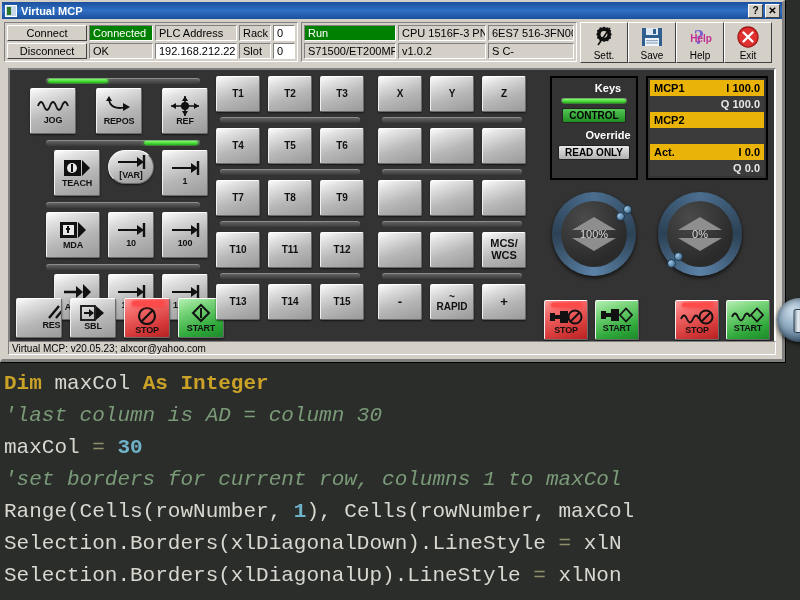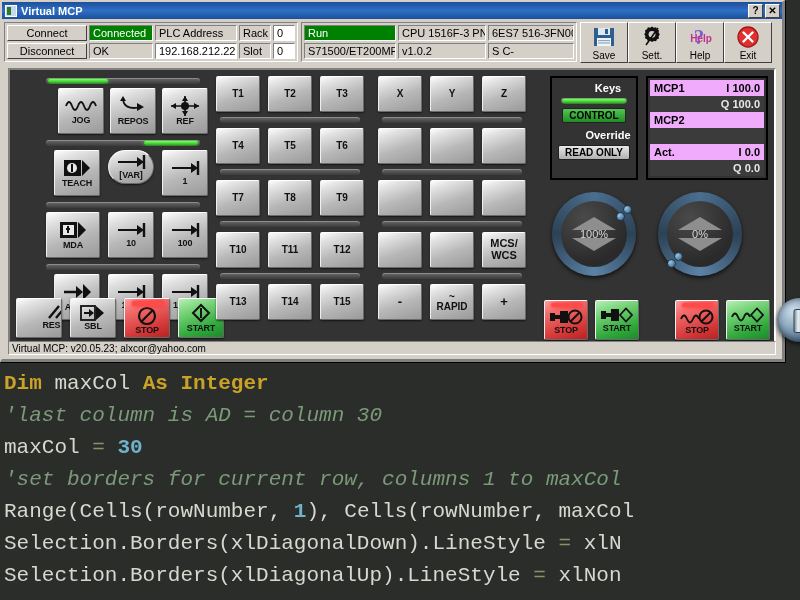--- a/index.html
+++ b/index.html
@@ -148,21 +148,21 @@
   }
   .pill.grn{ background:linear-gradient(180deg,#55c455,#1f8f23); color:#000; }
   .pill.gry{ background:linear-gradient(180deg,#e8e8e8,#b0b0b0); color:#000; }
 
   
   .mcpbox{ border:2px solid #000; background:#333; padding:2px; }
   .mrow{
     height:16px; display:flex; align-items:center; justify-content:space-between;
     padding:0 4px; font-size:11px; color:#000; font-weight:bold;
   }
-  .mrow.lite{ background:#f0abfc; }
+  .mrow.lite{ background:#eab308; }
   .mrow.dk{ background:#3b3b3b; color:#e8e8e8; }
 
   
   .dial{ position:relative; width:84px;height:84px; }
   .dial .ring{
     position:absolute;inset:0;border-radius:50%;
     background:conic-gradient(from 0deg,#4b6e8f,#2c4256,#5b82a6,#2c4256,#4b6e8f);
     box-shadow:0 2px 4px rgba(0,0,0,.7);
   }
   .dial .inner{
@@ -253,51 +253,51 @@
         <div class="fld sunk" style="width:88px">CPU 1516F-3 PN/DP</div>
         <div class="fld sunk" style="width:88px">v1.0.2</div>
       </div>
       <div class="tcol">
         <div class="fld sunk" style="width:86px">6ES7 516-3FN00-0A</div>
         <div class="fld sunk" style="width:86px">S C-</div>
       </div>
     </div>
 
     <div class="tb-icons">
+
+      <div class="ibtn">
+        <span class="gl">
+          <svg width="24" height="24" viewBox="0 0 24 24">
+            <g fill="#111">
+              <path d="M12 1.5l1.9 1.2 2.2-.4.9 2 2 .9-.4 2.2 1.2 1.9-1.2 1.9.4 2.2-2 .9-.9 2-2.2-.4L12 17l-1.9-1.2-2.2.4-.9-2-2-.9.4-2.2L4.2 9.3 5.4 7.4 5 5.2l2-.9.9-2 2.2.4z"></path>
+            </g>
+            <circle cx="12" cy="9.3" r="3.4" fill="#d4d0c8"></circle>
+            <path d="M6 20 L18 3" stroke="#111" stroke-width="1.6" fill="none"></path>
+          </svg>
+        </span>
+        <span>Sett.</span>
+      </div>
 
       <div class="ibtn">
         <span class="gl">
           <svg width="24" height="24" viewBox="0 0 24 24">
             <rect x="2" y="3" width="20" height="18" fill="#2f5f8f"></rect>
             <rect x="6" y="3" width="12" height="7" fill="#dfe9f2"></rect>
             <rect x="13" y="4" width="3" height="5" fill="#2f5f8f"></rect>
             <rect x="5" y="13" width="14" height="8" fill="#eef4f9"></rect>
             <rect x="6" y="15" width="12" height="1.2" fill="#8fa8bd"></rect>
             <rect x="6" y="17.4" width="12" height="1.2" fill="#8fa8bd"></rect>
           </svg>
         </span>
         <span>Save</span>
       </div>
 
       <div class="ibtn">
         <span class="gl">
           <svg width="24" height="24" viewBox="0 0 24 24">
-            <g fill="#111">
-              <path d="M12 1.5l1.9 1.2 2.2-.4.9 2 2 .9-.4 2.2 1.2 1.9-1.2 1.9.4 2.2-2 .9-.9 2-2.2-.4L12 17l-1.9-1.2-2.2.4-.9-2-2-.9.4-2.2L4.2 9.3 5.4 7.4 5 5.2l2-.9.9-2 2.2.4z"></path>
-            </g>
-            <circle cx="12" cy="9.3" r="3.4" fill="#d4d0c8"></circle>
-            <path d="M6 20 L18 3" stroke="#111" stroke-width="1.6" fill="none"></path>
-          </svg>
-        </span>
-        <span>Sett.</span>
-      </div>
-
-      <div class="ibtn">
-        <span class="gl">
-          <svg width="24" height="24" viewBox="0 0 24 24">
             <text x="11" y="19" font-size="21" font-weight="bold" fill="#7b5fd0" font-family="Liberation Serif, serif" text-anchor="middle">?</text>
             <text x="13" y="17" font-size="10" font-weight="bold" fill="#c03090" font-family="Liberation Sans, sans-serif" text-anchor="middle">Help</text>
           </svg>
         </span>
         <span>Help</span>
       </div>
 
       <div class="ibtn">
         <span class="gl">
           <svg width="24" height="24" viewBox="0 0 24 24">
@@ -311,21 +311,21 @@
     </div>
   </div>
 
   <div id="panel">
 
     <div class="sect" style="left:8px; top:8px; width:190px;">
 
       <div class="strip" style="margin:0 8px 4px 28px;">
         <i style="left:2px;width:60px;"></i>
       </div>
-      <div style="display:flex;gap:6px;justify-content:flex-end;">
+      <div style="display:flex;gap:20px;justify-content:flex-end;">
         <div class="key" style="width:46px;height:46px;">
           <span>
             <svg width="34" height="18" viewBox="0 0 34 18">
                 <path d="M2 9 Q5 1 8 9 T14 9 T20 9 T26 9 T32 9" stroke="#111" stroke-width="1.8" fill="none"></path>
               </svg>
           </span>
           <span class="lab">JOG</span>
         </div>
         <div class="key" style="width:46px;height:46px;">
           <span>

